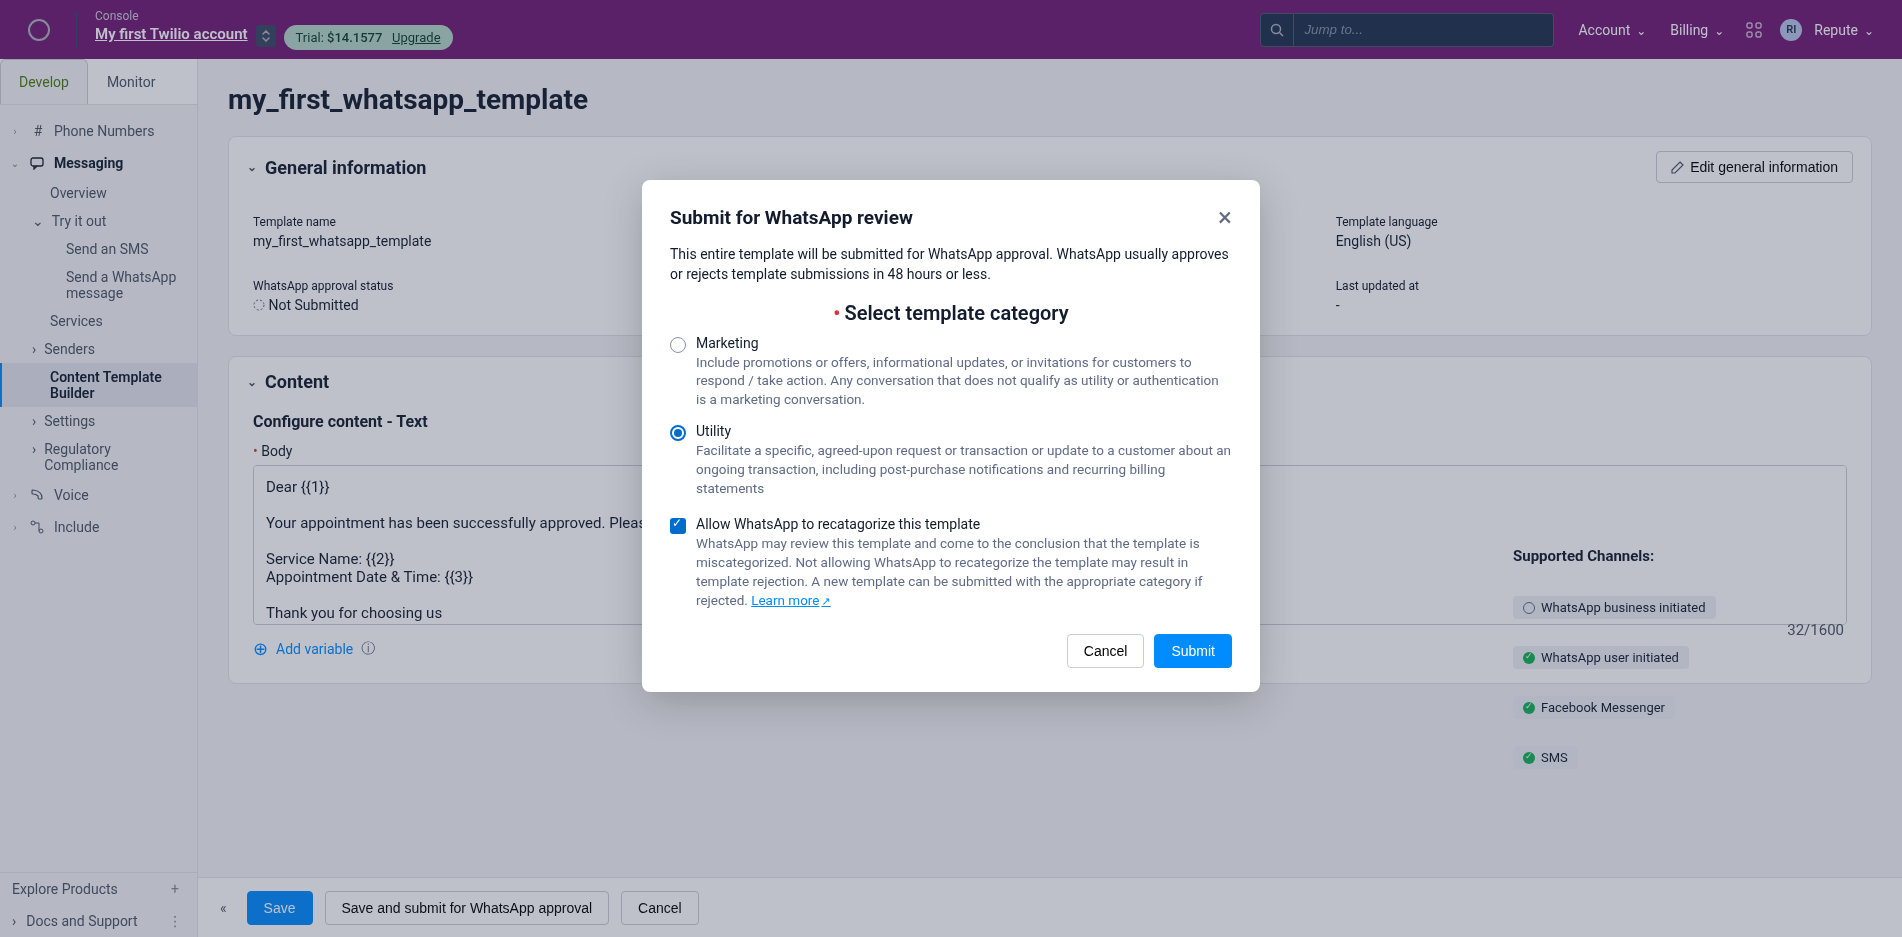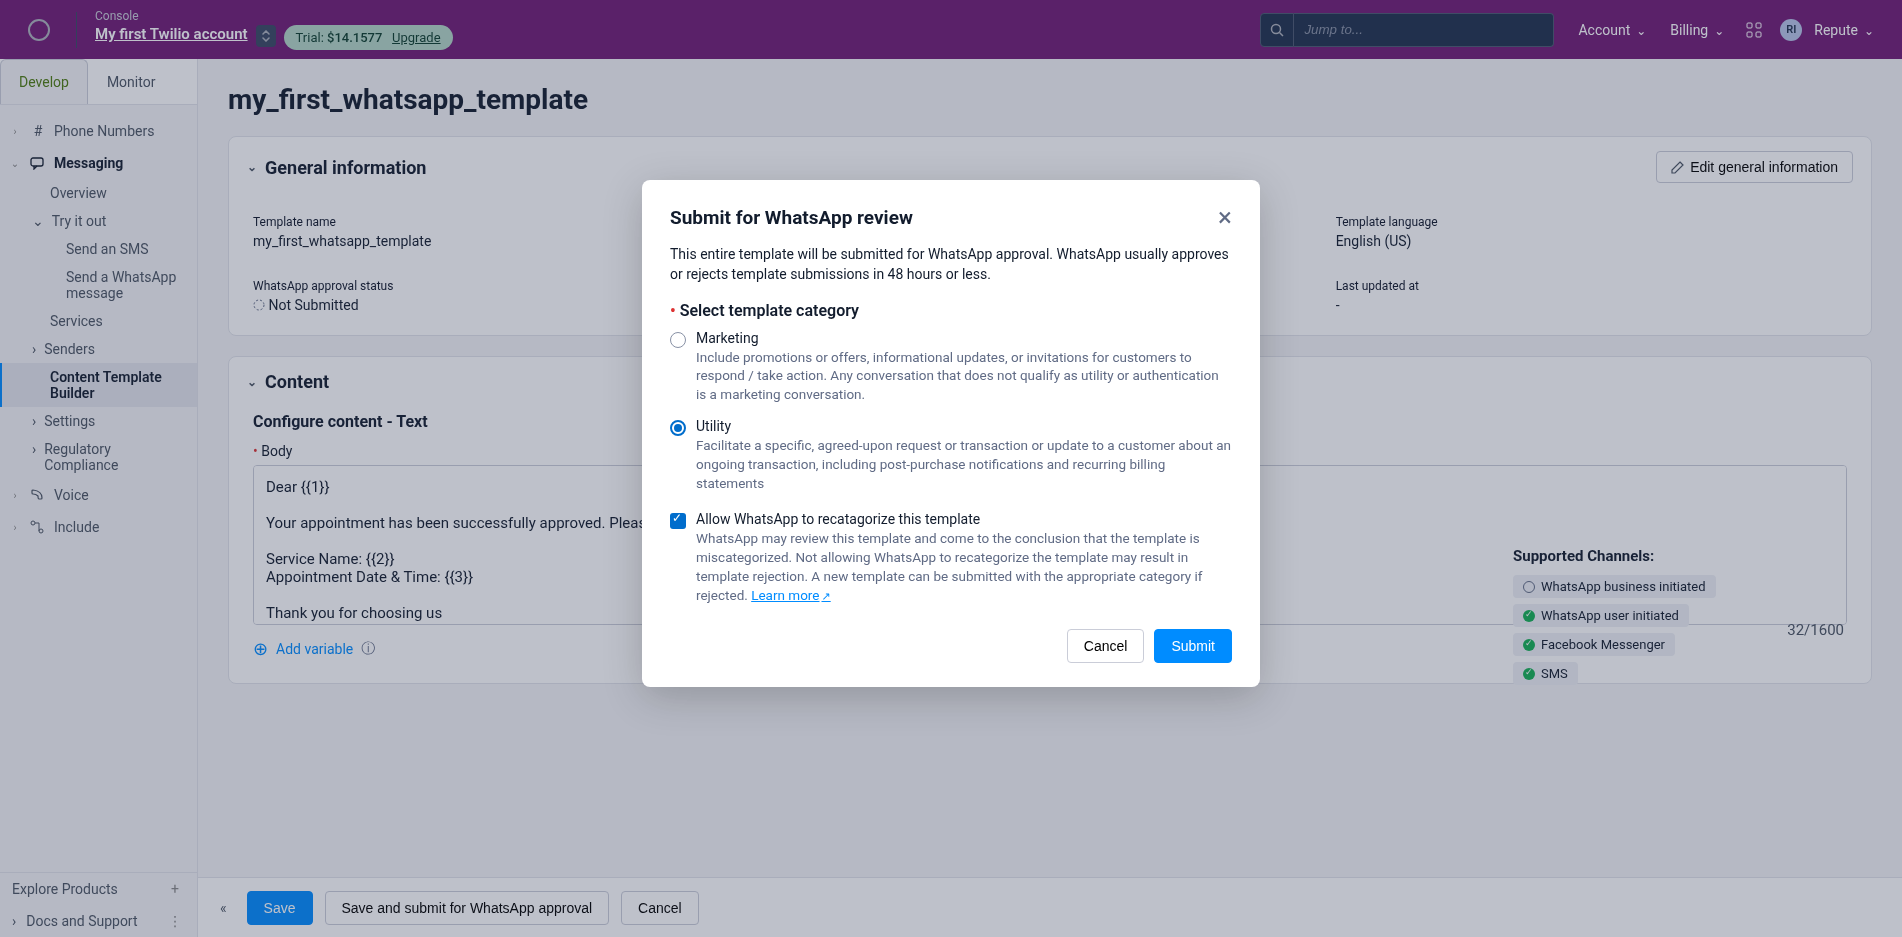--- a/index.html
+++ b/index.html
@@ -142,21 +142,21 @@
 .char-counter { position: absolute; right: 58px; top: 562px; font-size: 15px; color: #4b5563;}
 .add-var {
   color: #008cff; font-size: 14px; margin-top: 10px;
   display: flex; align-items: center; gap: 8px; cursor: pointer;
 }
 .channels-box { position: absolute; left: 1315px; top: 488px; width: 230px;}
 .channels-title { font-size: 15px; font-weight: 700; margin-bottom: 10px;}
 .chip {
   display: inline-flex; align-items: center; gap: 6px;
   background: #eef0f5; border-radius: 4px; padding: 4px 10px;
-  font-size: 13px; color: #121c2d; margin-bottom: 6px;
+  font-size: 13px; color: #121c2d; margin-bottom: 6px; margin-top: 21px;
 }
 .chip .ok { width: 12px; height: 12px; border-radius: 50%; background: #14b053; position: relative;}
 .chip .ok::after { content: "✓"; color: #fff; font-size: 9px; position: absolute; left: 2px; top: -1px;}
 .chip .info { width: 12px; height: 12px; border-radius: 50%; border: 1.5px solid #606b85;}
 
 .footer-bar {
   position: absolute; left: 198px; right: 0; bottom: 0; height: 60px;
   background: #fff; border-top: 1px solid #e1e3ea;
   display: flex; align-items: center; padding: 0 22px; gap: 12px;
 }
@@ -176,21 +176,21 @@
 .modal {
   width: 618px; background: #fff; border-radius: 8px;
   margin-top: 180px; align-self: flex-start;
   padding: 24px 28px;
   box-shadow: 0 10px 40px rgba(0,0,0,0.2);
 }
 .modal-title-row { display: flex; align-items: center; margin-bottom: 14px;}
 .modal-title { font-size: 19px; font-weight: 700;}
 .modal-close { margin-left: auto; font-size: 26px; color: #606b85; cursor: pointer; line-height: 1;}
 .modal-desc { font-size: 14px; color: #121c2d; margin-bottom: 16px; line-height: 1.45;}
-.modal-section-label { font-size: 16px; font-weight: 600; margin-bottom: 10px;}
+.modal-section-label { font-size: 20px; font-weight: 600; margin-bottom: 10px; text-align: center;}
 .modal-section-label .star { color: #d33; margin-right: 4px;}
 .radio-row { display: flex; gap: 10px; margin-bottom: 14px;}
 .radio-col { flex: 1;}
 .radio-title { font-size: 14px; color: #121c2d; margin-bottom: 2px;}
 .radio-desc { font-size: 13.5px; color: #606b85; line-height: 1.4;}
 .radio-input {
   width: 16px; height: 16px; border-radius: 50%;
   border: 1.5px solid #8891a5; margin-top: 2px; flex-shrink: 0;
   position: relative;
 }

